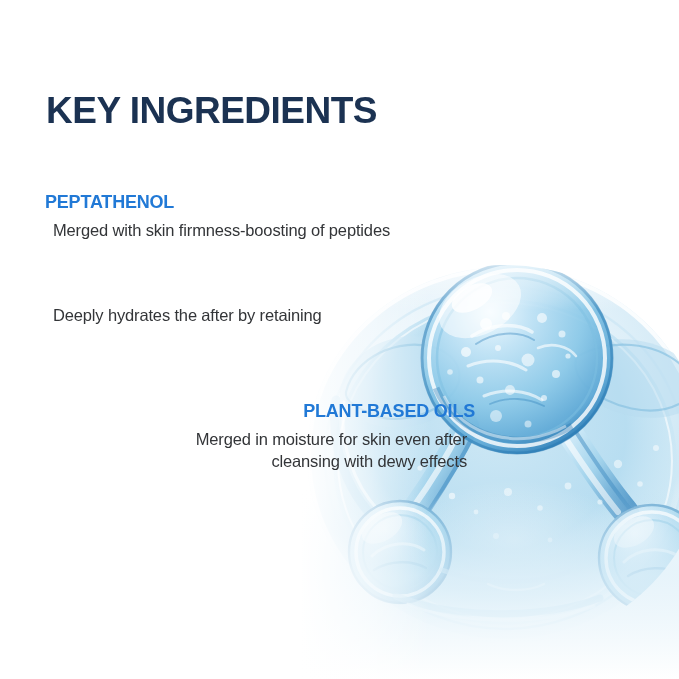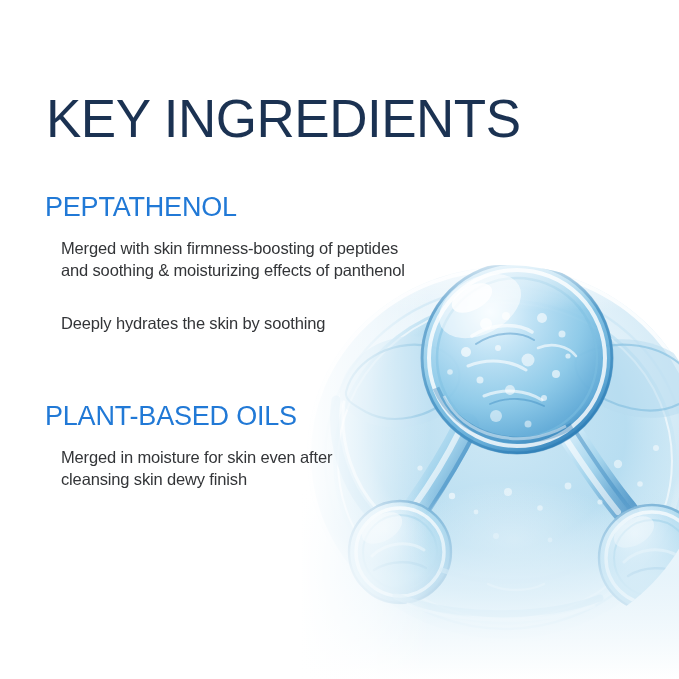--- a/index.html
+++ b/index.html
@@ -32,53 +32,53 @@
     position: absolute;
     left: 0; top: 0;
     width: 679px;
     height: 679px;
   }
 
   .page-title {
     position: absolute;
     left: 46px;
     top: 86px;
-    font-size: 53px;
-    font-weight: normal;
+    font-size: 37px;
+    font-weight: bold;
     letter-spacing: -0.5px;
     line-height: 1;
     color: #1b3252;
     white-space: nowrap;
     margin-top: 6px;
   }
 
   .section {
     position: absolute;
     left: 45px;
     width: 430px;
   }
   .section-1 { top: 192px; }
   .section-2 { top: 297px; }
-  .section-3 { top: 401px; }
+  .section-3 { top: 401px; text-align: right; }
 
   .section-heading {
-    font-size: 27px;
-    font-weight: normal;
+    font-size: 18px;
+    font-weight: bold;
     color: #2179d6;
     letter-spacing: -0.2px;
     line-height: 1.12;
     margin: 0 0 7px 0;
     white-space: nowrap;
   }
 
   .section-body {
     font-size: 16.5px;
     color: #333538;
     line-height: 1.33;
-    margin: 16px;
+    margin: 8px;
     letter-spacing: -0.15px;
   }
   .section-body span { display: block; white-space: nowrap; }
 </style>
 </head>
 <body>
 
 <div id="page">
 
   <div id="artwork">
@@ -282,32 +282,31 @@
   </div>
 
   <div id="content">
 
     <h1 class="page-title">KEY INGREDIENTS</h1>
 
     <div class="section section-1">
       <h2 class="section-heading">PEPTATHENOL</h2>
       <p class="section-body">
         <span>Merged with skin firmness-boosting of peptides</span>
-        <span>and soothing &amp; moisturizing effects of panthenol</span>
       </p>
     </div>
 
     <div class="section section-2">
       <p class="section-body">
-        <span>Deeply hydrates the skin by soothing</span>
+        <span>Deeply hydrates the after by retaining</span>
       </p>
     </div>
 
     <div class="section section-3">
       <h2 class="section-heading">PLANT-BASED OILS</h2>
       <p class="section-body">
         <span>Merged in moisture for skin even after</span>
-        <span>cleansing skin dewy finish</span>
+        <span>cleansing with dewy effects</span>
       </p>
     </div>
 
   </div>
 </div>
 
 </body></html>

